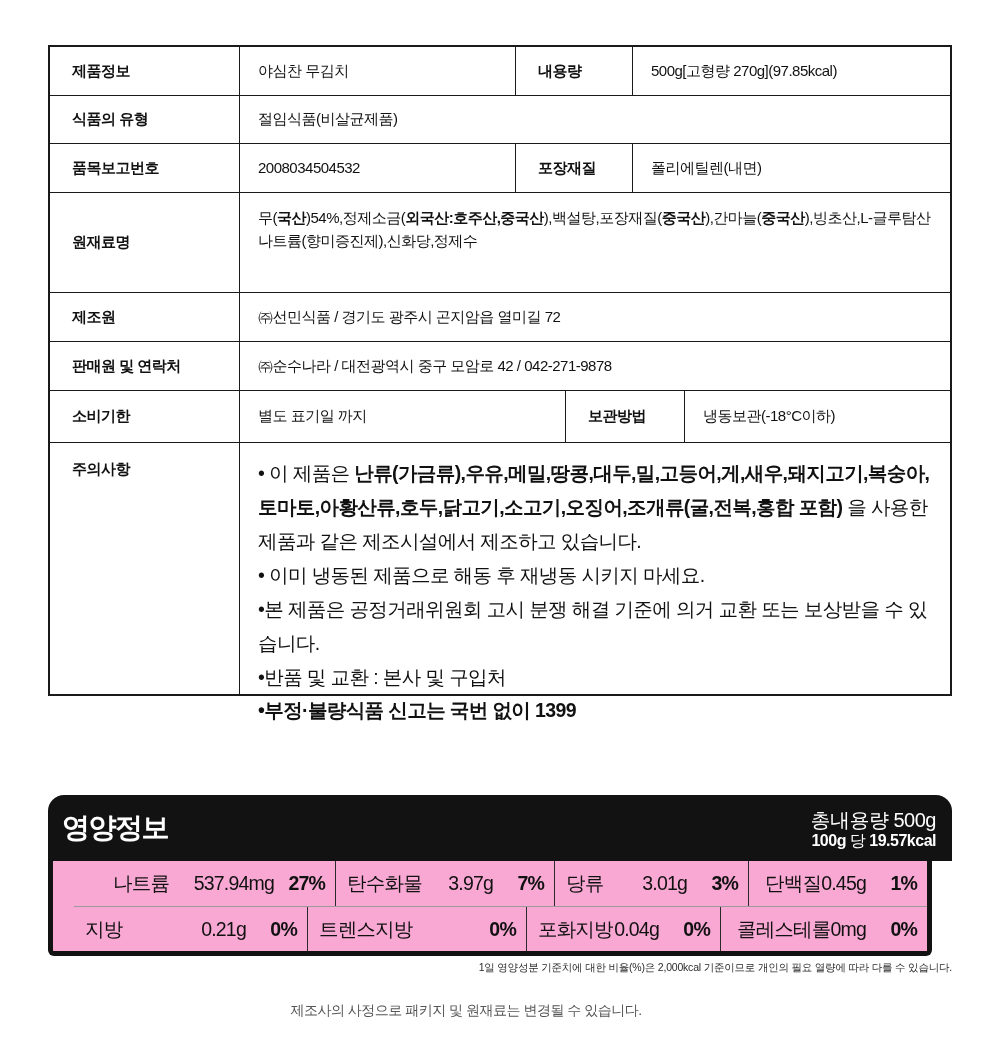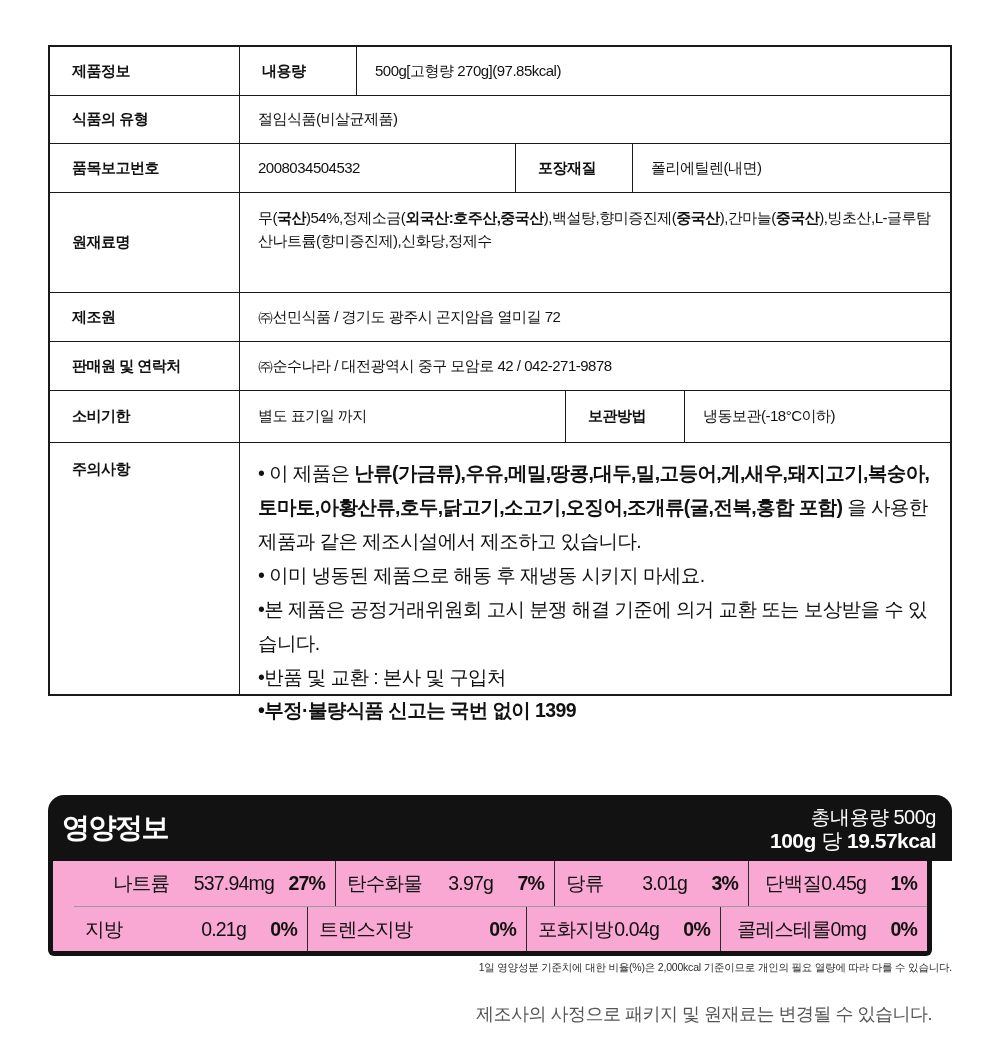--- a/index.html
+++ b/index.html
@@ -44,21 +44,21 @@
   
   .nutri-header{
     position:absolute;left:48px;top:795px;width:904px;height:66px;
     background:var(--panel);border-radius:16px 16px 0 0;
     display:flex;justify-content:space-between;align-items:center;
     padding:0 16px 0 14px;color:#ffffff;
   }
   .nutri-title{font-size:28px;font-weight:800;letter-spacing:-1.5px;}
   .nutri-right{text-align:right;line-height:1.15;padding-top:4px;}
   .nutri-total{font-size:20px;letter-spacing:-0.5px;}
-  .nutri-per{font-size:21px;letter-spacing:-0.5px;margin-left:28px;}
+  .nutri-per{font-size:16px;letter-spacing:-0.5px;margin-left:28px;}
   .nutri-table{
     position:absolute;left:48px;top:861px;width:884px;
     border-left:5px solid var(--panel);border-right:5px solid var(--panel);
     border-bottom:5px solid var(--panel);border-radius:0 0 6px 6px;
     display:flex;flex-direction:column;background:#f9a8d4;align-items:flex-end;
   }
   .n-row{display:flex;height:45px;}
   .n-row + .n-row{border-top:1px solid #9a9a9a;}
   .n-cell{display:flex;align-items:center;padding:0 10px 0 11px;font-size:19.5px;letter-spacing:-0.8px;}
   .n-cell + .n-cell{border-left:1.5px solid #2a2a2a;}
@@ -68,49 +68,50 @@
   .nc4{flex:1;padding-left:16px;}
   .n-amount{flex:1;text-align:right;}
   .n-pct{font-weight:700;margin-left:9px;min-width:42px;text-align:right;}
 
   .footnote{
     position:absolute;right:48px;top:961px;width:904px;
     text-align:right;font-size:10.5px;color:#2b2b2b;letter-spacing:-0.2px;
   }
   .footer-note{
     position:absolute;left:0;top:1002px;width:932px;
-    text-align:right;font-size:18px;color:var(--muted);letter-spacing:-0.5px;
+    text-align:center;font-size:14px;color:var(--muted);letter-spacing:-0.5px;
   }
 </style>
 </head>
 <body>
 
 <div class="info-table">
 
   <div class="t-row h48">
     <div class="cell lab w-label">제품정보</div>
+    <div class="cell w-v1">야심찬 무김치</div>
     <div class="cell lab w-l2">내용량</div>
     <div class="cell grow">500g[고형량 270g](97.85kcal)</div>
   </div>
 
   <div class="t-row h48">
     <div class="cell lab w-label">식품의 유형</div>
     <div class="cell grow">절임식품(비살균제품)</div>
   </div>
 
   <div class="t-row h49">
     <div class="cell lab w-label">품목보고번호</div>
     <div class="cell w-v1">2008034504532</div>
     <div class="cell lab w-l2">포장재질</div>
     <div class="cell grow">폴리에틸렌(내면)</div>
   </div>
 
   <div class="t-row h100">
     <div class="cell lab w-label">원재료명</div>
-    <div class="cell grow rich"><span>무(</span><span class="b">국산</span><span>)54%,정제소금(</span><span class="b">외국산:호주산,중국산</span><span>),백설탕,향미증진제(</span><span class="b">중국산</span><span>),간마늘(</span><span class="b">중국산</span><span>),빙초산,L-글루탐산나트륨(향미증진제),신화당,정제수</span></div>
+    <div class="cell grow rich"><span>무(</span><span class="b">국산</span><span>)54%,정제소금(</span><span class="b">외국산:호주산,중국산</span><span>),백설탕,포장재질(</span><span class="b">중국산</span><span>),간마늘(</span><span class="b">중국산</span><span>),빙초산,L-글루탐산나트륨(향미증진제),신화당,정제수</span></div>
   </div>
 
   <div class="t-row h49">
     <div class="cell lab w-label">제조원</div>
     <div class="cell grow">㈜선민식품 / 경기도 광주시 곤지암읍 열미길 72</div>
   </div>
 
   <div class="t-row h49">
     <div class="cell lab w-label">판매원 및 연락처</div>
     <div class="cell grow">㈜순수나라 / 대전광역시 중구 모암로 42 / 042-271-9878</div>

